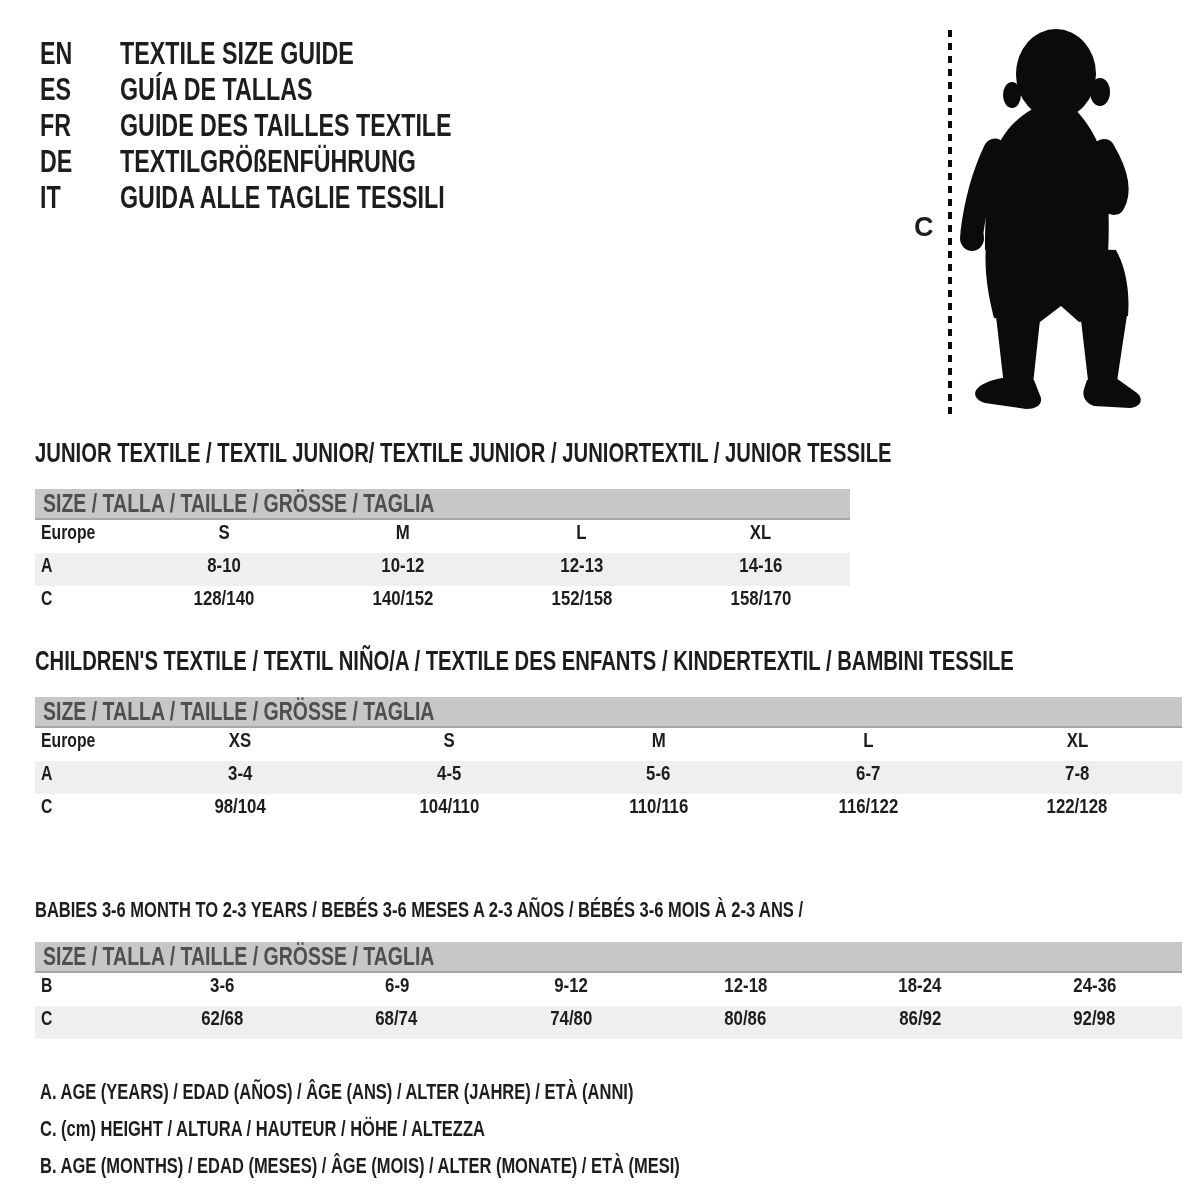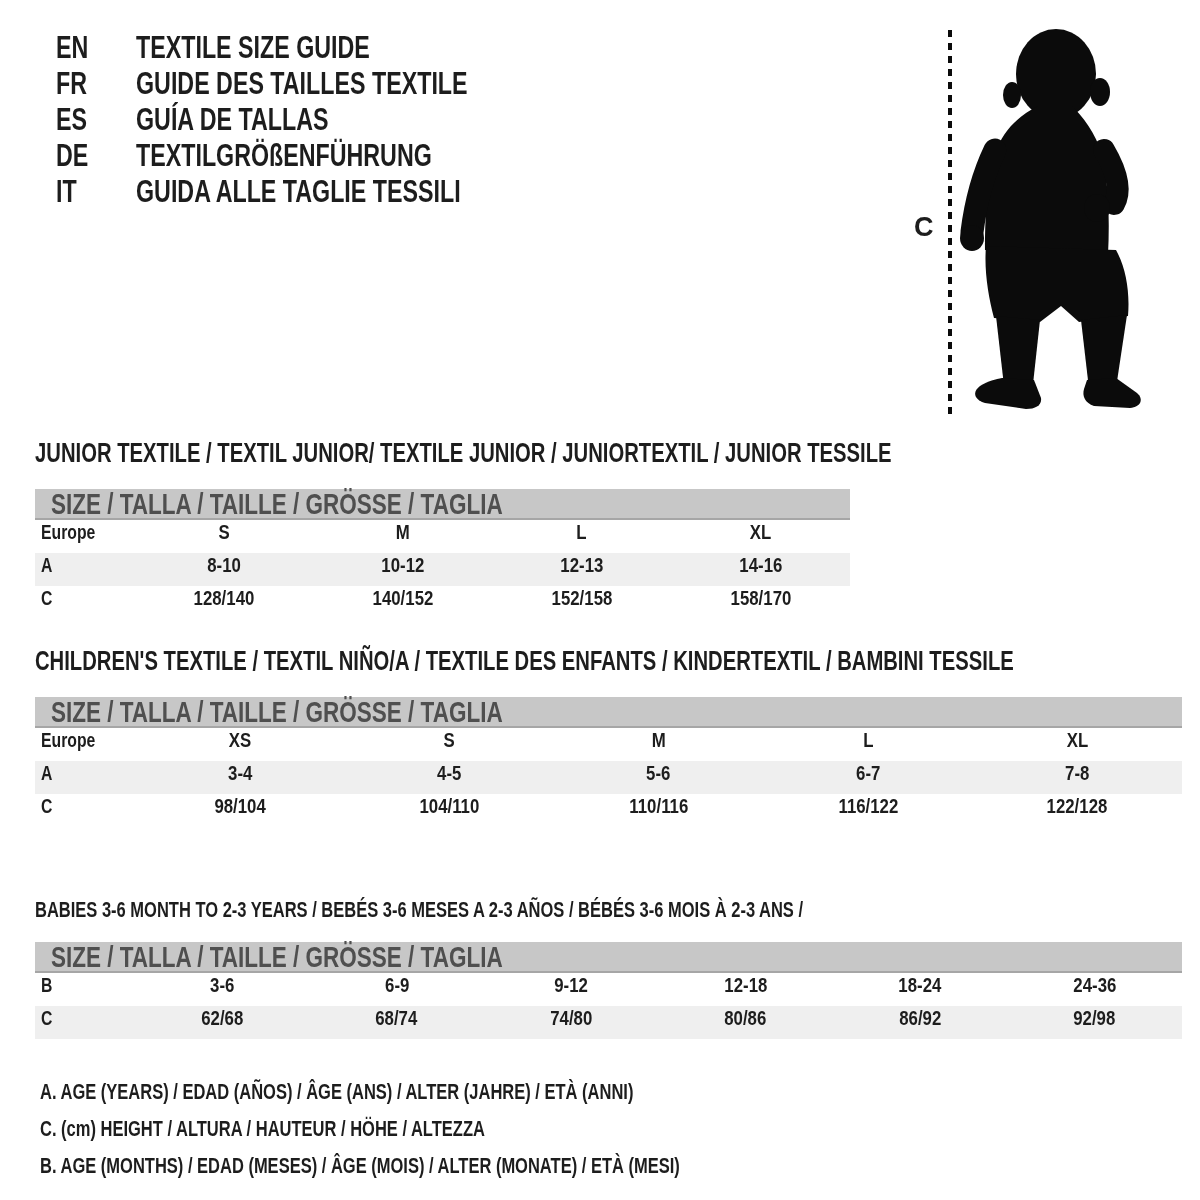--- a/index.html
+++ b/index.html
@@ -5,42 +5,42 @@
   html,body{margin:0;padding:0;}
   body{
     width:1200px;height:1200px;position:relative;overflow:hidden;
     background:#ffffff;color:var(--ink,#1d1d1d);
     font-family:"Liberation Sans",sans-serif;
   }
   .cond{display:inline-block;transform:scaleX(0.75);transform-origin:0 50%;white-space:nowrap;}
   .condc{display:inline-block;transform:scaleX(0.8);transform-origin:50% 50%;white-space:nowrap;}
 
   
-  .lang-block{position:absolute;left:40px;top:30px;margin-left:16px;}
+  .lang-block{position:absolute;left:40px;top:36px;}
   .lang-row{display:flex;align-items:center;height:36px;font-weight:bold;font-size:31px;}
   .code-box{width:80px;flex:none;}
 
   
   .figure{position:absolute;left:900px;top:12px;width:256px;height:410px;}
   .figure svg{position:absolute;left:0;top:0;}
   .sil{fill:var(--silhouette,#0b0b0b);}
   .dline{stroke:var(--silhouette,#0b0b0b);stroke-width:4;fill:none;stroke-dasharray:7 6;}
   .c-label{position:absolute;left:14px;top:200px;font-size:27px;font-weight:bold;}
 
   
   .section{position:absolute;left:35px;}
   #sec-junior{top:442px;width:815px;}
   #sec-children{top:650px;width:1147px;}
   #sec-babies{top:892px;width:1147px;}
   .section-title{height:22px;line-height:22px;font-size:27px;font-weight:bold;}
   .st-line{height:36px;display:flex;align-items:center;font-size:22px;font-weight:bold;}
   .size-bar{
     margin-top:25px;height:31px;display:flex;align-items:center;
     background:var(--bar_bg,#c7c7c7);color:var(--bar_ink,#4f4f4f);
-    font-size:30px;font-weight:bold;padding-left:16px;
+    font-size:26px;font-weight:bold;padding-left:8px;
     border-bottom:2px solid #a6a6a6;box-sizing:border-box;
   }
   #sec-babies .size-bar{margin-top:14px;}
   .trow{display:flex;height:33px;font-size:21px;font-weight:bold;}
   .trow.stripe{background:var(--stripe_bg,#efefef);}
   .cell.label{width:100px;flex:none;padding-left:6px;box-sizing:border-box;}
   .cell.val{flex:1;text-align:center;}
 
   
   .legend{position:absolute;left:40px;top:1068px;}
@@ -48,26 +48,26 @@
 </style>
 </head>
 <body>
 
 <div class="lang-block">
     <div class="lang-row">
       <span class="code-box"><span class="cond">EN</span></span>
       <span class="cond">TEXTILE SIZE GUIDE</span>
     </div>
     <div class="lang-row">
+      <span class="code-box"><span class="cond">ES</span></span>
+      <span class="cond">GUÍA DE TALLAS</span>
+    </div>
+    <div class="lang-row">
       <span class="code-box"><span class="cond">FR</span></span>
       <span class="cond">GUIDE DES TAILLES TEXTILE</span>
-    </div>
-    <div class="lang-row">
-      <span class="code-box"><span class="cond">ES</span></span>
-      <span class="cond">GUÍA DE TALLAS</span>
     </div>
     <div class="lang-row">
       <span class="code-box"><span class="cond">DE</span></span>
       <span class="cond">TEXTILGRÖßENFÜHRUNG</span>
     </div>
     <div class="lang-row">
       <span class="code-box"><span class="cond">IT</span></span>
       <span class="cond">GUIDA ALLE TAGLIE TESSILI</span>
     </div>
   </div>

